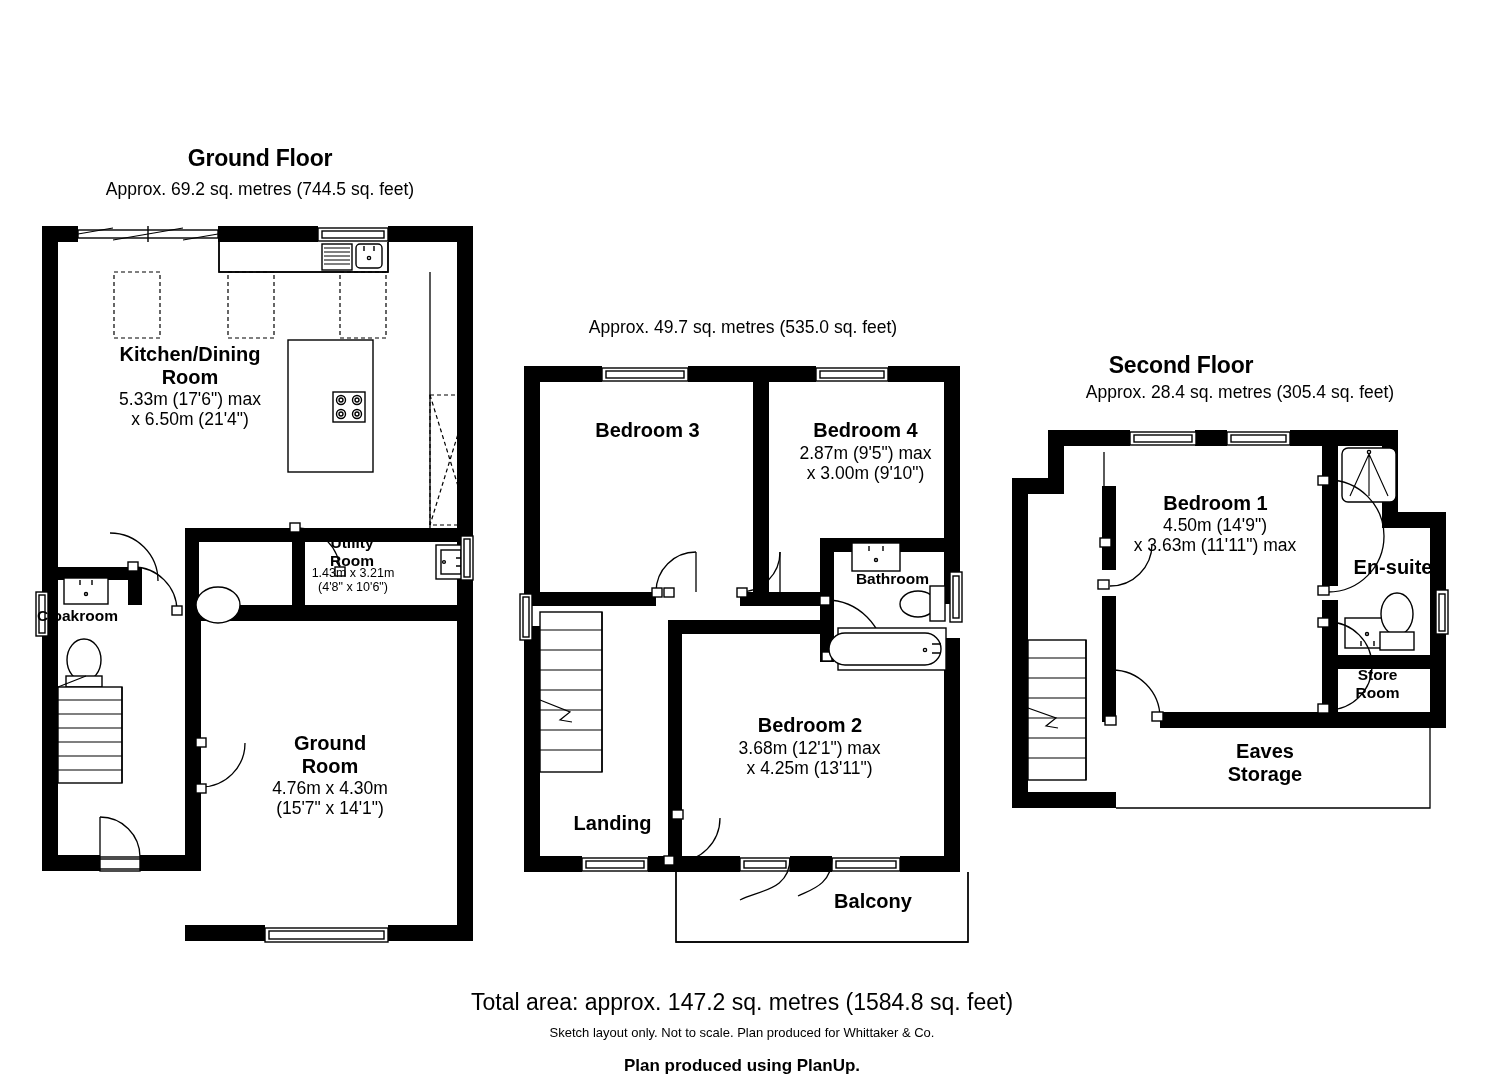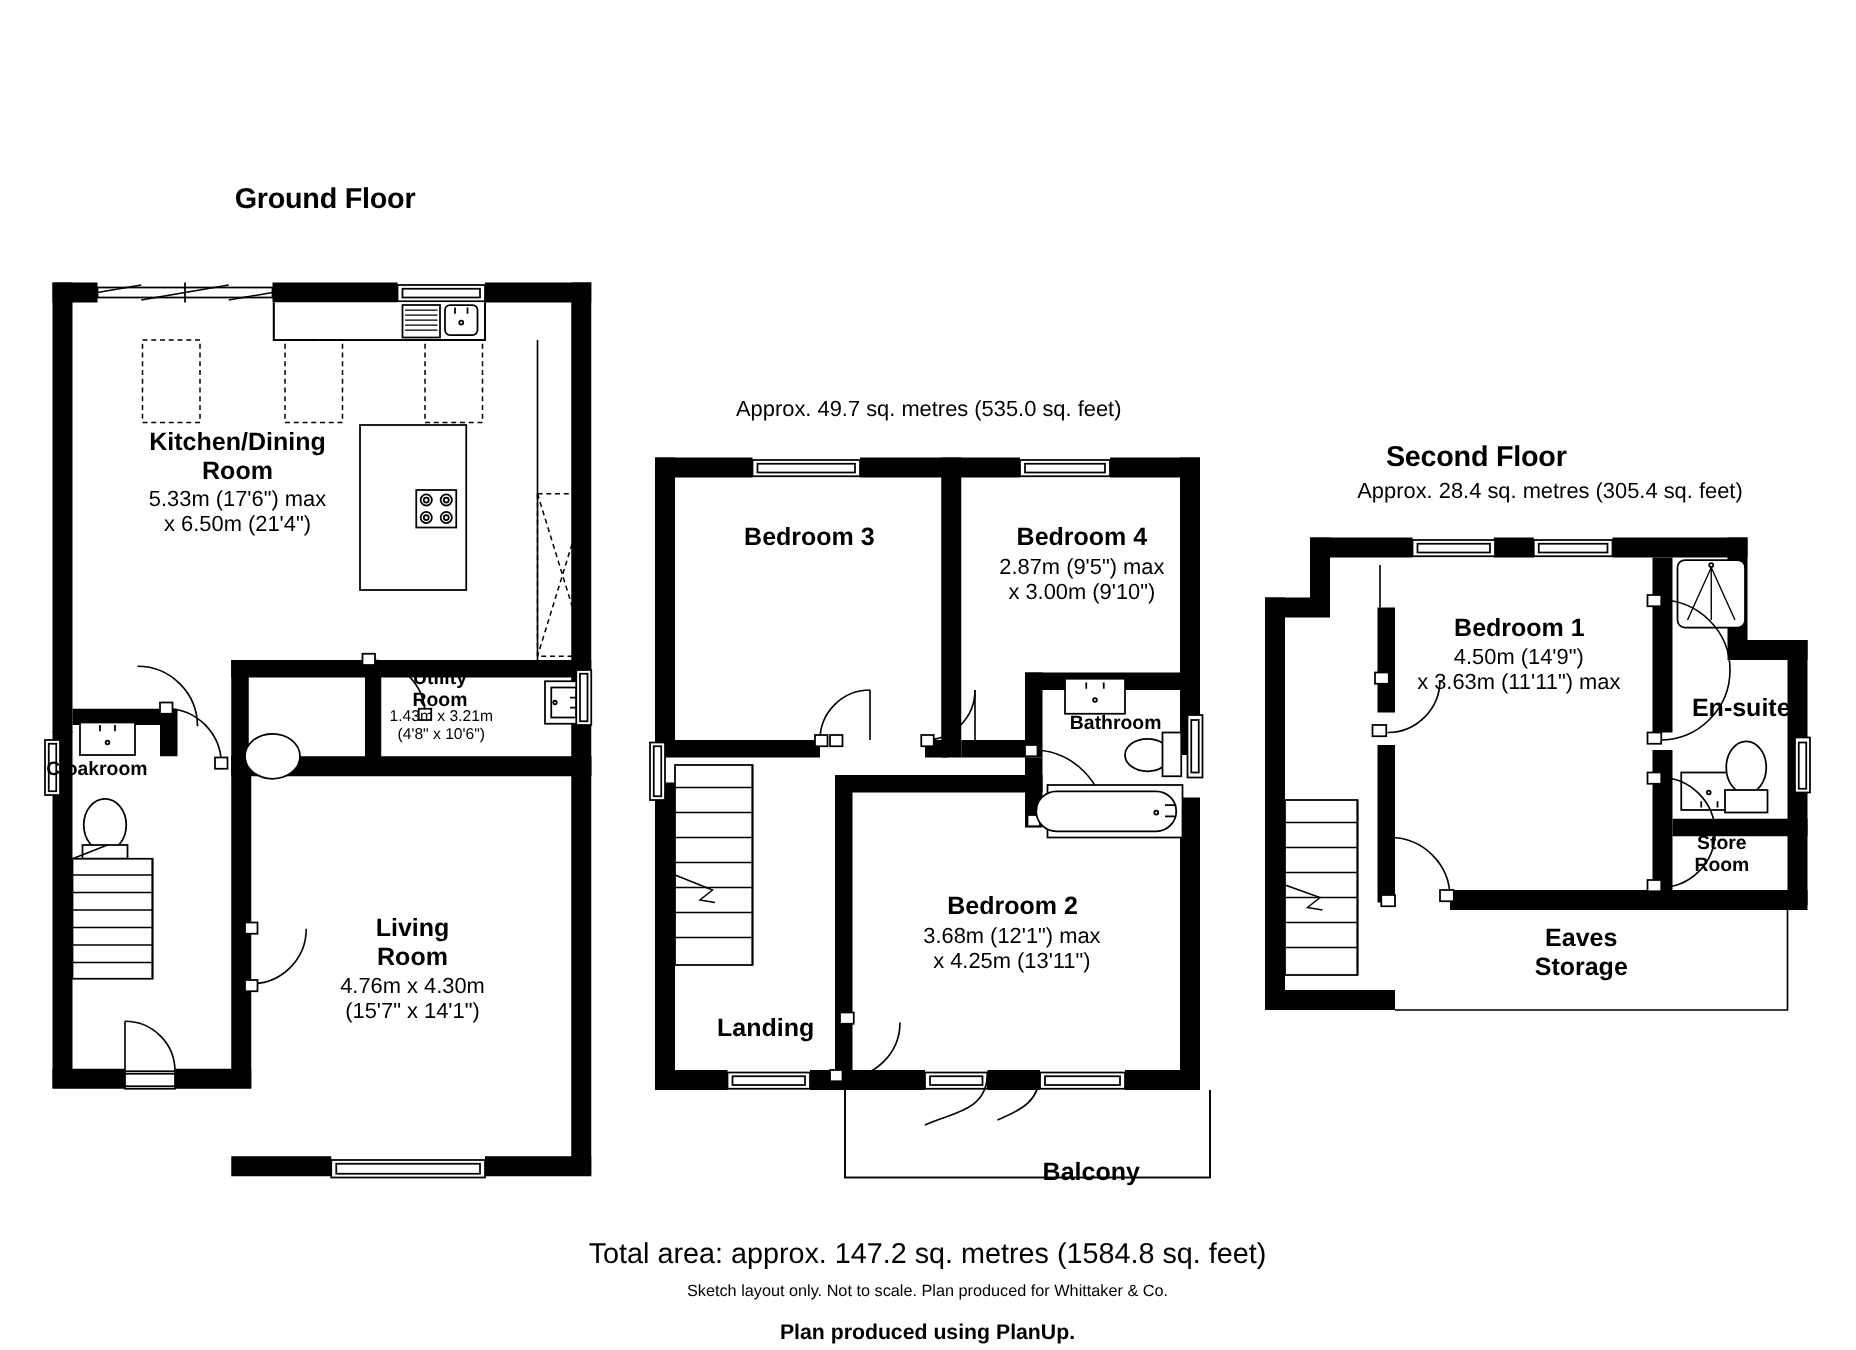--- a/index.html
+++ b/index.html
@@ -412,34 +412,35 @@
         <path d="M1160 718 A48 48 0 0 0 1112 670" stroke-width="1.3"></path>
         <rect x="1152" y="712" width="11" height="9" fill="#ffffff"></rect>
         <rect x="1105" y="716" width="11" height="9" fill="#ffffff"></rect>
 
         <path d="M1116 808 L1430 808 L1430 724" stroke-width="1.3" fill="none"></path>
       </g>
     </g>
   </svg>
 
   <div class="txt floor-title" style="left:100px; top:145px; width:320px;">Ground Floor</div>
+  <div class="txt floor-sub" style="left:60px; top:180px; width:400px;">Approx. 69.2 sq. metres (744.5 sq. feet)</div>
 
   <div class="txt room-name" style="left:95px; top:343px; width:190px;">Kitchen/Dining
 Room</div>
   <div class="txt room-dims" style="left:80px; top:390px; width:220px;">5.33m (17'6") max
 x 6.50m (21'4")</div>
 
   <div class="txt room-name-sm" style="left:312px; top:534px; width:80px;">Utility
 Room</div>
   <div class="txt room-dims-sm" style="left:300px; top:566px; width:106px;">1.43m x 3.21m
 (4'8" x 10'6")</div>
 
   <div class="txt room-name-sm" style="left:37px; top:607px; width:110px; text-align:left;">Cloakroom</div>
 
-  <div class="txt room-name" style="left:245px; top:732px; width:170px;">Living
+  <div class="txt room-name" style="left:245px; top:732px; width:170px;">Ground
 Room</div>
   <div class="txt room-dims" style="left:240px; top:779px; width:180px;">4.76m x 4.30m
 (15'7" x 14'1")</div>
 
 
   <div class="txt floor-sub" style="left:548px; top:318px; width:390px;">Approx. 49.7 sq. metres (535.0 sq. feet)</div>
 
   <div class="txt room-name" style="left:570px; top:419px; width:155px;">Bedroom 3</div>
 
   <div class="txt room-name" style="left:788px; top:419px; width:155px;">Bedroom 4</div>
@@ -447,21 +448,21 @@
 x 3.00m (9'10")</div>
 
   <div class="txt room-name-sm" style="left:840px; top:570px; width:105px;">Bathroom</div>
 
   <div class="txt room-name" style="left:730px; top:714px; width:160px;">Bedroom 2</div>
   <div class="txt room-dims" style="left:712px; top:739px; width:195px;">3.68m (12'1") max
 x 4.25m (13'11")</div>
 
   <div class="txt room-name" style="left:555px; top:812px; width:115px;">Landing</div>
 
-  <div class="txt room-name" style="left:818px; top:927px; width:110px;">Balcony</div>
+  <div class="txt room-name" style="left:818px; top:890px; width:110px;">Balcony</div>
 
   <div class="txt floor-title" style="left:1031px; top:352px; width:300px;">Second Floor</div>
   <div class="txt floor-sub" style="left:1040px; top:383px; width:400px;">Approx. 28.4 sq. metres (305.4 sq. feet)</div>
 
   <div class="txt room-name" style="left:1133px; top:492px; width:165px;">Bedroom 1</div>
   <div class="txt room-dims" style="left:1105px; top:516px; width:220px;">4.50m (14'9")
 x 3.63m (11'11") max</div>
 
   <div class="txt room-name" style="left:1332px; top:556px; width:122px;">En-suite</div>
 

